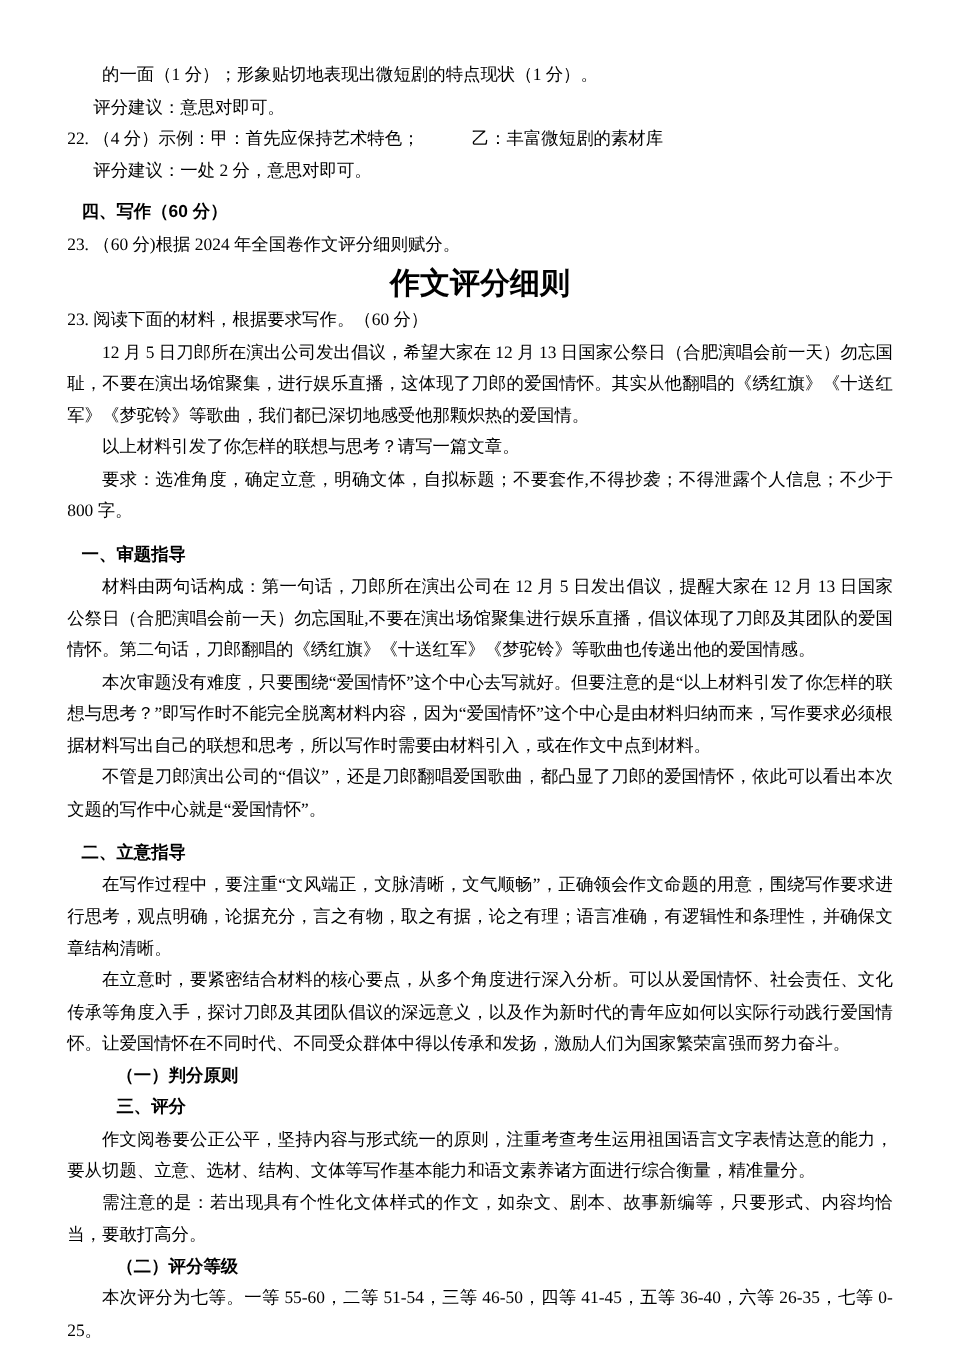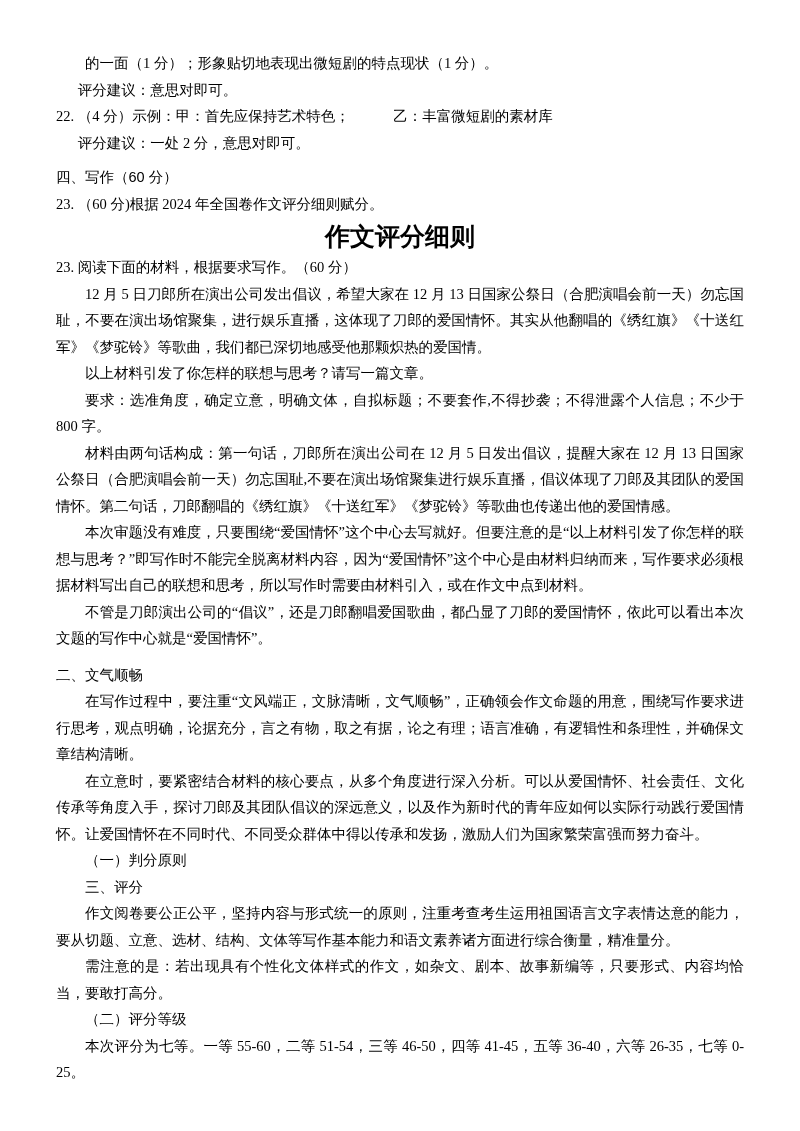--- a/index.html
+++ b/index.html
@@ -30,22 +30,23 @@
   .ind2 { padding-left: 2em; }
   .doc-title {
     font-size: 25px;
     font-weight: bold;
     text-align: center;
     line-height: 32px;
     margin: 3px 0 2px 0;
     font-family: "Liberation Sans", "DejaVu Sans", sans-serif;
   }
   .sect {
-    font-weight: normal;
+    font-weight: bold;
     font-family: "Liberation Sans", "DejaVu Sans", sans-serif;
+    margin-left: 12px;
   }
 </style>
 </head>
 <body>
 
 <div class="page">
 
   <div class="line cont">的一面（1 分）；形象贴切地表现出微短剧的特点现状（1 分）。</div>
   <div class="line sub">评分建议：意思对即可。</div>
   <div class="line">22. （4 分）示例：甲：首先应保持艺术特色；　　　乙：丰富微短剧的素材库</div>
@@ -54,25 +55,26 @@
   <div class="line sect mt8">四、写作（60 分）</div>
   <div class="line">23. （60 分)根据 2024 年全国卷作文评分细则赋分。</div>
 
   <div class="doc-title">作文评分细则</div>
 
   <div class="line">23. 阅读下面的材料，根据要求写作。（60 分）</div>
   <div class="para">12 月 5 日刀郎所在演出公司发出倡议，希望大家在 12 月 13 日国家公祭日（合肥演唱会前一天）勿忘国耻，不要在演出场馆聚集，进行娱乐直播，这体现了刀郎的爱国情怀。其实从他翻唱的《绣红旗》《十送红军》《梦驼铃》等歌曲，我们都已深切地感受他那颗炽热的爱国情。</div>
   <div class="para">以上材料引发了你怎样的联想与思考？请写一篇文章。</div>
   <div class="para">要求：选准角度，确定立意，明确文体，自拟标题；不要套作,不得抄袭；不得泄露个人信息；不少于 800 字。</div>
 
+  <div class="line sect mt10">一、审题指导</div>
   <div class="para">材料由两句话构成：第一句话，刀郎所在演出公司在 12 月 5 日发出倡议，提醒大家在 12 月 13 日国家公祭日（合肥演唱会前一天）勿忘国耻,不要在演出场馆聚集进行娱乐直播，倡议体现了刀郎及其团队的爱国情怀。第二句话，刀郎翻唱的《绣红旗》《十送红军》《梦驼铃》等歌曲也传递出他的爱国情感。</div>
   <div class="para">本次审题没有难度，只要围绕“爱国情怀”这个中心去写就好。但要注意的是“以上材料引发了你怎样的联想与思考？”即写作时不能完全脱离材料内容，因为“爱国情怀”这个中心是由材料归纳而来，写作要求必须根据材料写出自己的联想和思考，所以写作时需要由材料引入，或在作文中点到材料。</div>
   <div class="para">不管是刀郎演出公司的“倡议”，还是刀郎翻唱爱国歌曲，都凸显了刀郎的爱国情怀，依此可以看出本次文题的写作中心就是“爱国情怀”。</div>
 
-  <div class="line sect mt10">二、文气顺畅</div>
+  <div class="line sect mt10">二、立意指导</div>
   <div class="para">在写作过程中，要注重“文风端正，文脉清晰，文气顺畅”，正确领会作文命题的用意，围绕写作要求进行思考，观点明确，论据充分，言之有物，取之有据，论之有理；语言准确，有逻辑性和条理性，并确保文章结构清晰。</div>
   <div class="para">在立意时，要紧密结合材料的核心要点，从多个角度进行深入分析。可以从爱国情怀、社会责任、文化传承等角度入手，探讨刀郎及其团队倡议的深远意义，以及作为新时代的青年应如何以实际行动践行爱国情怀。让爱国情怀在不同时代、不同受众群体中得以传承和发扬，激励人们为国家繁荣富强而努力奋斗。</div>
 
   <div class="line sect ind2">（一）判分原则</div>
   <div class="line sect ind2">三、评分</div>
   <div class="para">作文阅卷要公正公平，坚持内容与形式统一的原则，注重考查考生运用祖国语言文字表情达意的能力，要从切题、立意、选材、结构、文体等写作基本能力和语文素养诸方面进行综合衡量，精准量分。</div>
   <div class="para">需注意的是：若出现具有个性化文体样式的作文，如杂文、剧本、故事新编等，只要形式、内容均恰当，要敢打高分。</div>
 
   <div class="line sect ind2">（二）评分等级</div>
   <div class="para">本次评分为七等。一等 55-60，二等 51-54，三等 46-50，四等 41-45，五等 36-40，六等 26-35，七等 0-25。</div>

